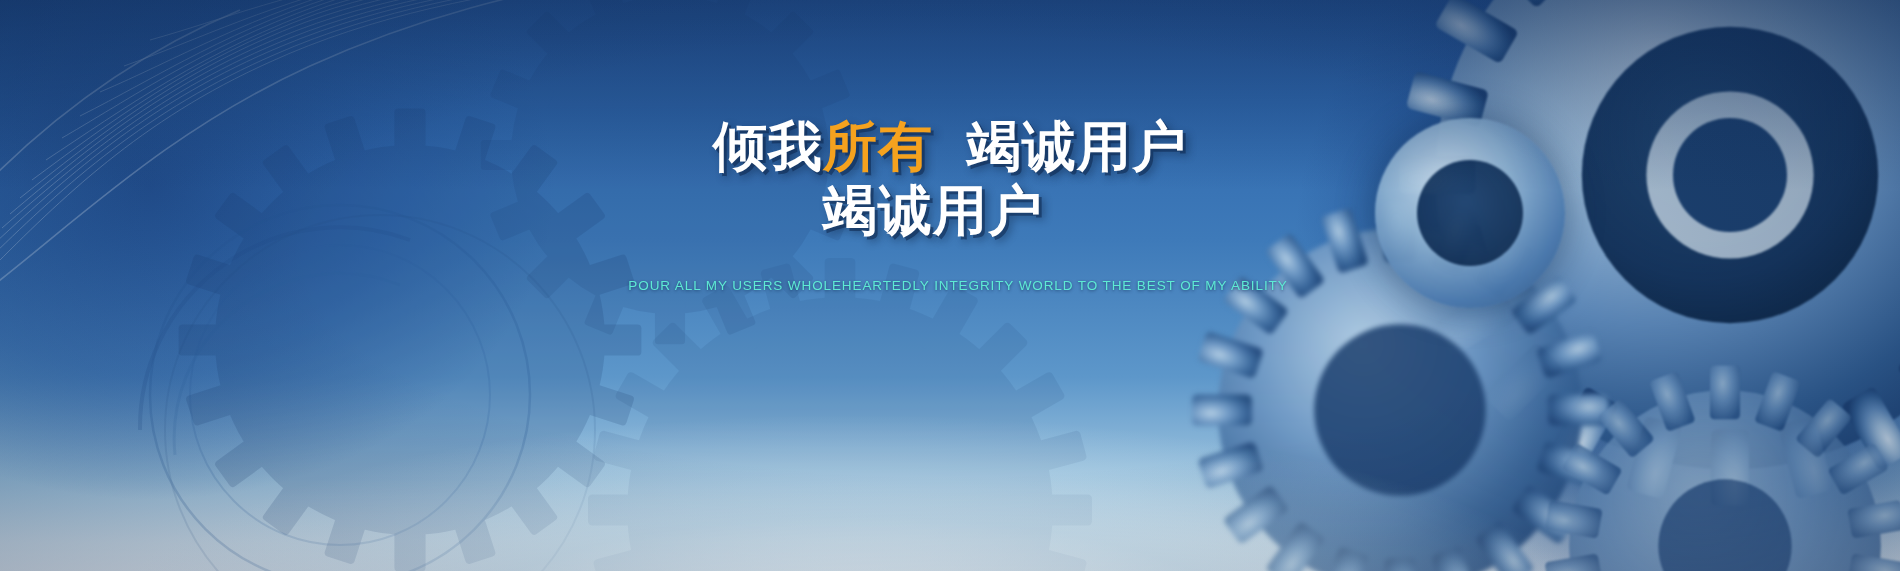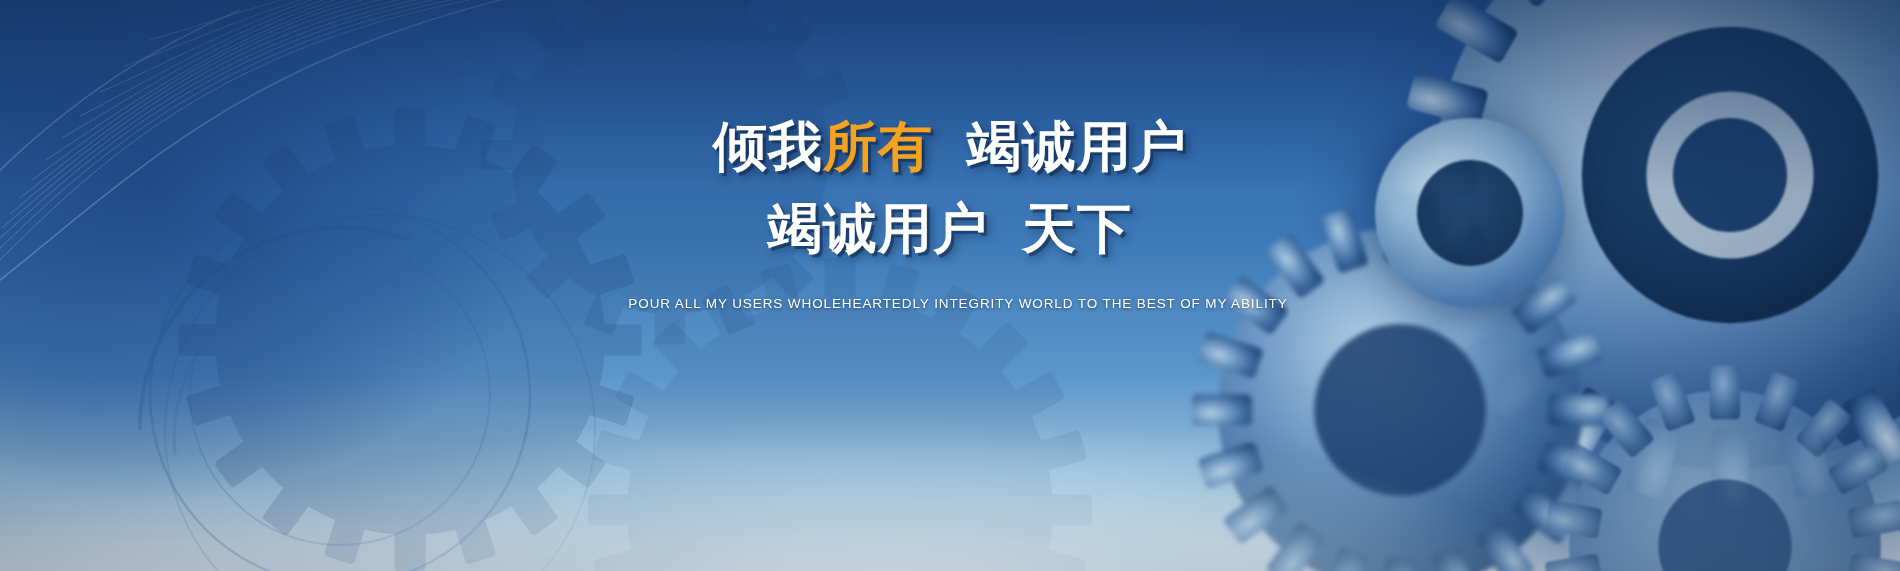--- a/index.html
+++ b/index.html
@@ -91,35 +91,35 @@
     padding-top:120px;
   }
   .headline{
     display:flex;align-items:baseline;justify-content:center;
     font-family:"DejaVu Sans", sans-serif;
     font-weight:bold;
     letter-spacing:1px;
     line-height:1;
     white-space:nowrap;
   }
-  .hl-1{font-size:54px;margin-bottom:28px;}
+  .hl-1{font-size:54px;margin-bottom:10px;}
   .hl-2{font-size:54px;}
   .seg{
     display:inline-block;
     text-shadow:
       3px 3px 0 rgba(12,38,76,.55),
       5px 5px 9px rgba(8,28,58,.45);
   }
   .seg-white{color:#ffffff;}
   .seg-orange{color:#f5a21e;}
   .gap{display:inline-block;width:34px;}
 
   .subtitle{
     margin-top:40px;
-    color:#ffffff;
+    color:#5eead4;
     font-size:13.5px;
     letter-spacing:.9px;
     font-weight:normal;
     text-shadow:0 1px 3px rgba(10,35,70,.6);
     white-space:nowrap;
     font-family:"Liberation Sans", sans-serif;
     margin-left:16px;
   }
 </style>
 </head>
@@ -394,19 +394,18 @@
     <div class="headline hl-1">
       <span class="seg seg-white">倾我</span>
       <span class="seg seg-orange">所有</span>
       <span class="gap"></span>
       <span class="seg seg-white">竭诚用户</span>
     </div>
 
     <div class="headline hl-2">
       <span class="seg seg-white">竭诚用户</span>
       <span class="gap"></span>
-      <span class="seg seg-white">天下</span>
     </div>
 
     <div class="subtitle">POUR ALL MY USERS WHOLEHEARTEDLY INTEGRITY WORLD TO THE BEST OF MY ABILITY</div>
   </div>
 
 </div>
 
 </body></html>

